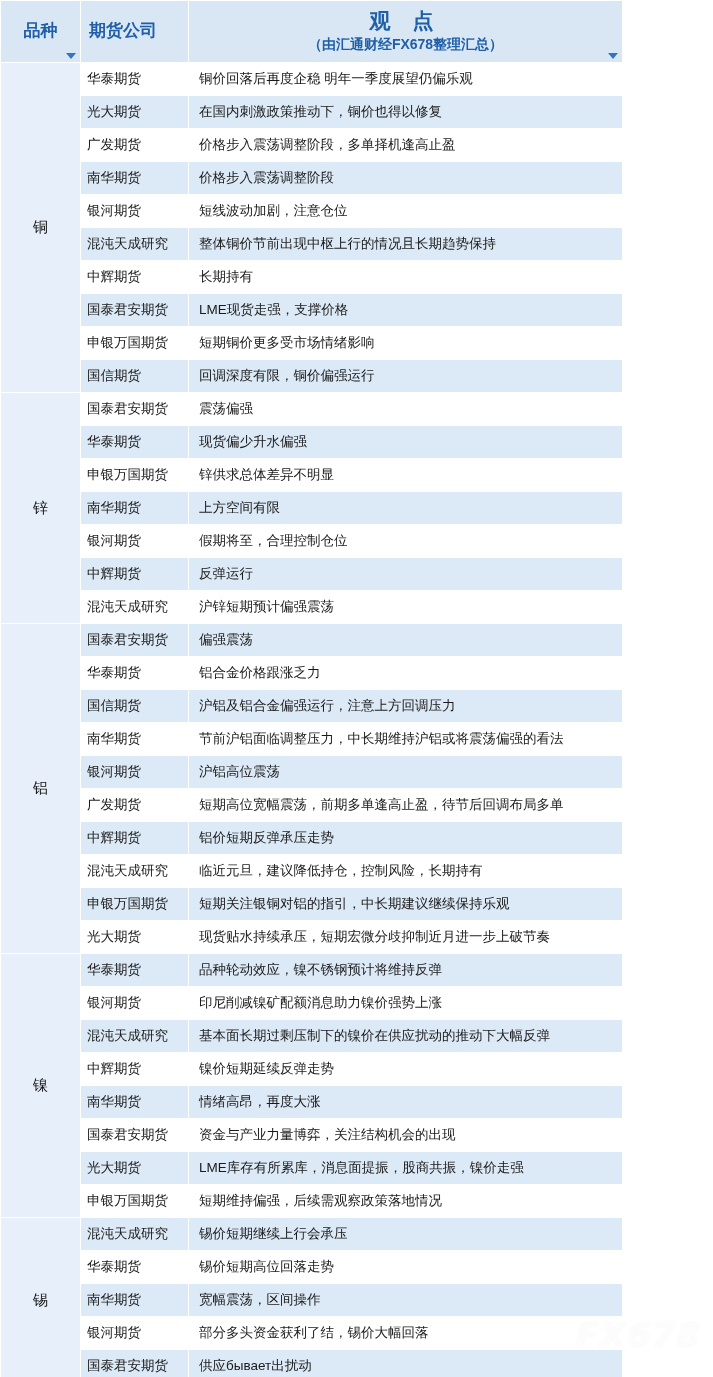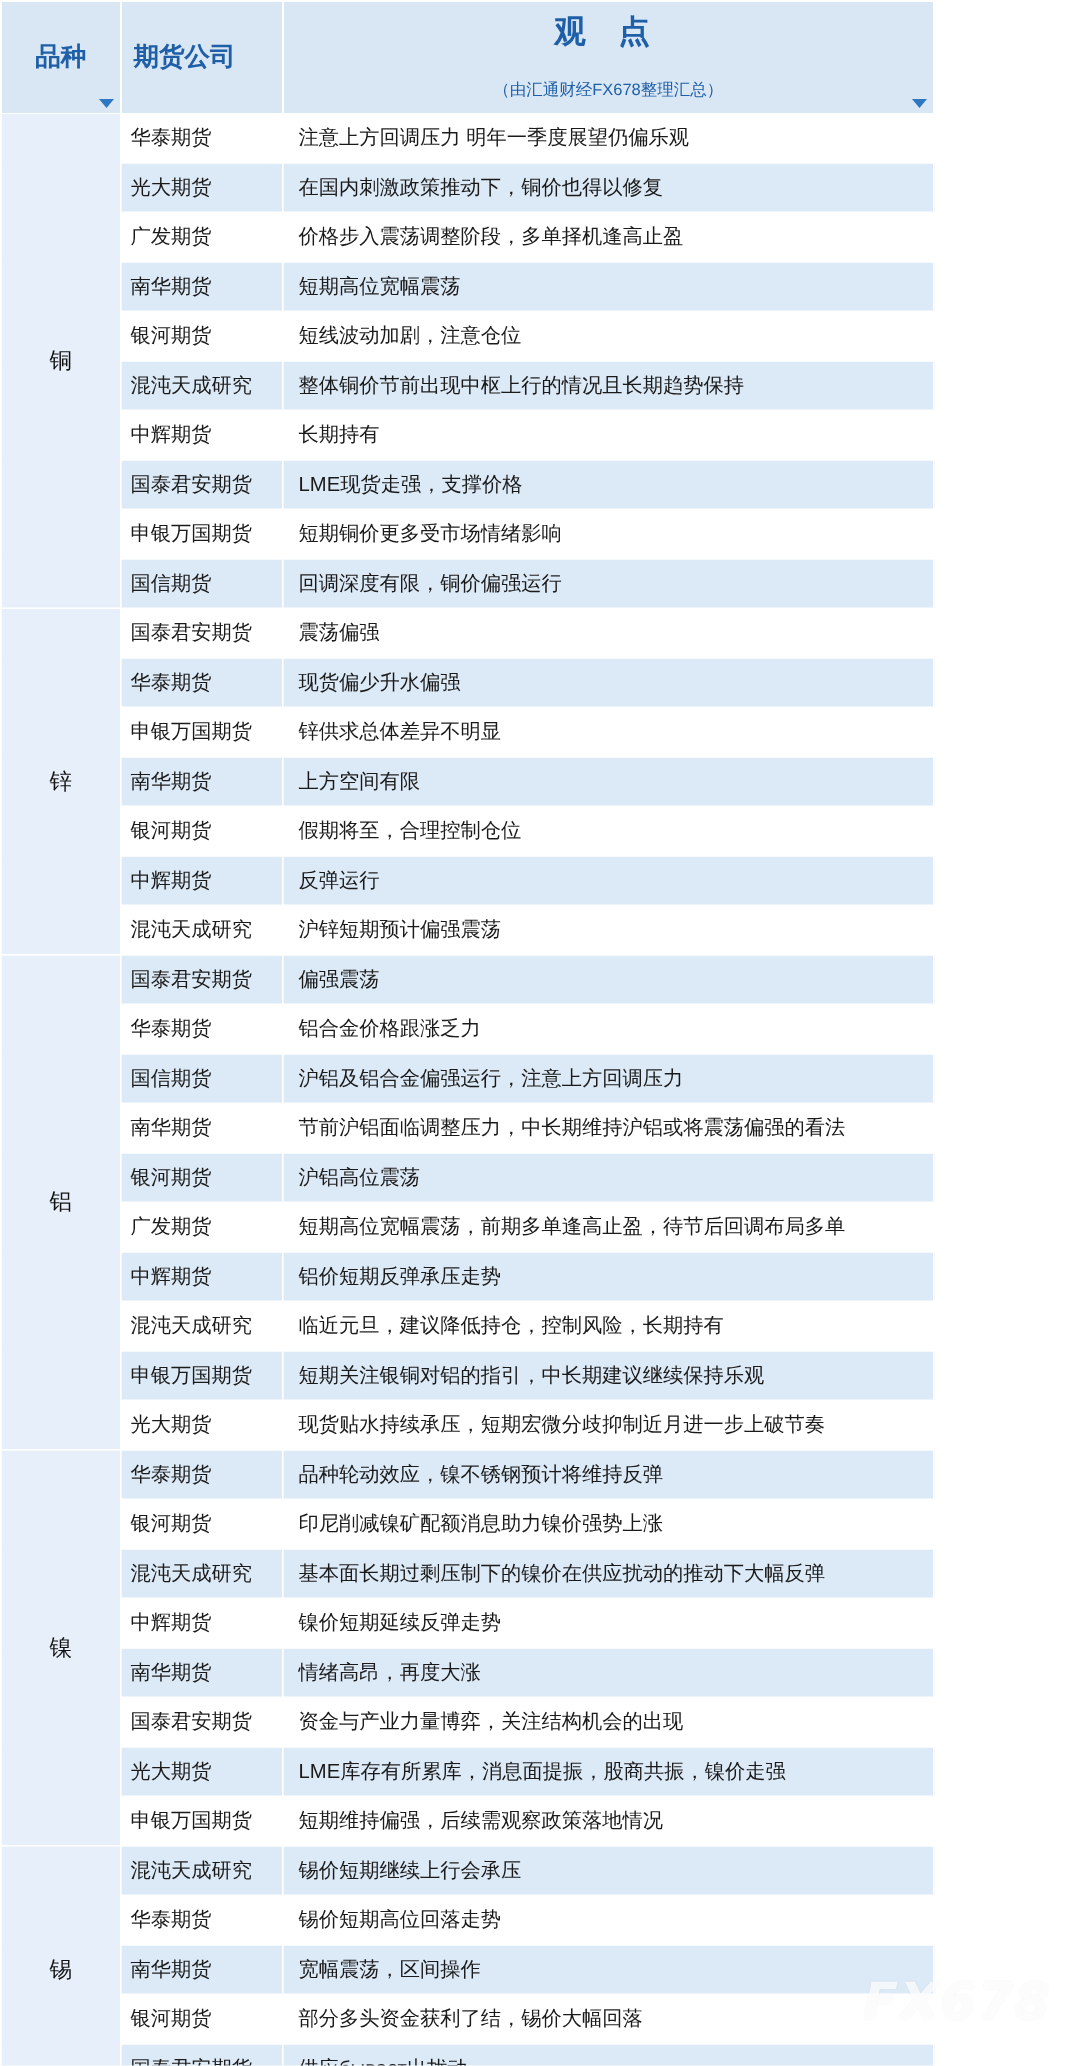--- a/index.html
+++ b/index.html
@@ -32,25 +32,25 @@
   }
   th.h-variety { width: 80px; }
   th.h-company { width: 108px; text-align: left; padding-left: 8px; }
   th.h-view   { text-align: center; }
   .h-view .title-main {
     letter-spacing: 8px;
     font-size: 21px;
   }
   .h-view .title-sub {
     display: block;
-    font-size: 11px;
-    font-weight: normal;
+    font-size: 14px;
+    font-weight: bold;
     color: #1f5fa8;
     letter-spacing: 0px;
-    margin-top: 17px;
+    margin-top: 1px;
   }
   .sort-arrow {
     position: absolute;
     right: 4px;
     bottom: 3px;
     width: 0; height: 0;
     border-left: 5px solid transparent;
     border-right: 5px solid transparent;
     border-top: 6px solid #2f77c0;
   }
@@ -115,33 +115,33 @@
         <span class="title-main">观  点</span>
         <span class="title-sub">（由汇通财经FX678整理汇总）</span>
         <span class="sort-arrow"></span>
       </th>
     </tr>
   </thead>
   <tbody id="tbody">
       <tr class="odd">
         <td class="variety" rowspan="10">铜</td>
         <td class="company">华泰期货</td>
-        <td class="view">注意上方回调压力 明年一季度展望仍偏乐观</td>
+        <td class="view">铜价回落后再度企稳 明年一季度展望仍偏乐观</td>
       </tr>
       <tr class="even">
         <td class="company">光大期货</td>
         <td class="view">在国内刺激政策推动下，铜价也得以修复</td>
       </tr>
       <tr class="odd">
         <td class="company">广发期货</td>
         <td class="view">价格步入震荡调整阶段，多单择机逢高止盈</td>
       </tr>
       <tr class="even">
         <td class="company">南华期货</td>
-        <td class="view">短期高位宽幅震荡</td>
+        <td class="view">价格步入震荡调整阶段</td>
       </tr>
       <tr class="odd">
         <td class="company">银河期货</td>
         <td class="view">短线波动加剧，注意仓位</td>
       </tr>
       <tr class="even">
         <td class="company">混沌天成研究</td>
         <td class="view">整体铜价节前出现中枢上行的情况且长期趋势保持</td>
       </tr>
       <tr class="odd">

